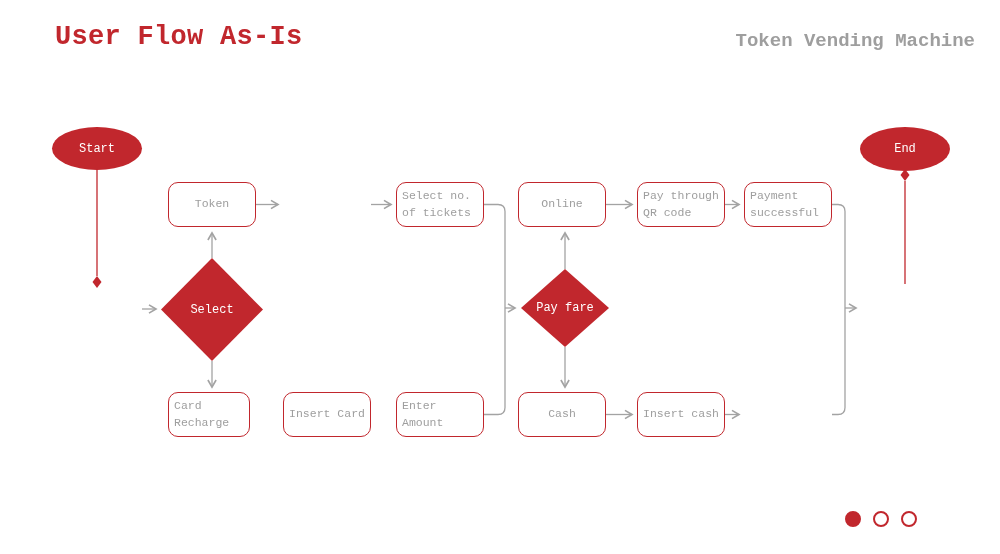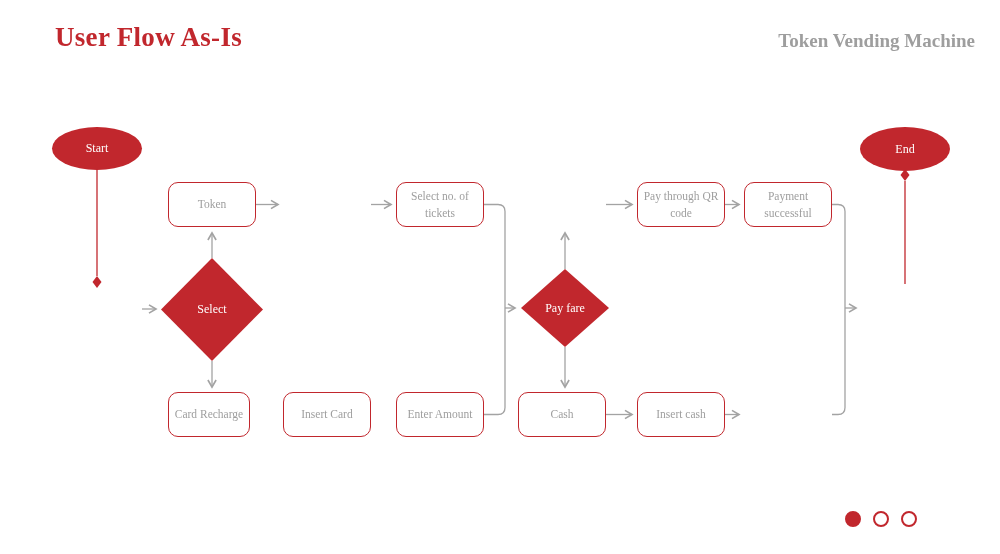--- a/index.html
+++ b/index.html
@@ -3,33 +3,33 @@
 <meta charset="utf-8">
 <style>
   :root{
     --accent-red:#c1272d;
     --line-gray:#a3a3a3;
     --text-gray:#9e9e9e;
   }
   html,body{margin:0;padding:0;background:#ffffff;}
   .canvas{
     position:relative;width:1000px;height:554px;background:#ffffff;overflow:hidden;
-    font-family:Liberation Serif, serif;
+    font-family:Liberation Mono, monospace;
   }
   .title{
     position:absolute;left:55px;top:22px;margin:0;
     font-size:27px;font-weight:bold;letter-spacing:.3px;color:var(--accent-red);
   }
   .subtitle{
     position:absolute;right:25px;top:30px;
     font-size:19px;font-weight:bold;color:var(--text-gray);
   }
   .node{
     position:absolute;display:flex;align-items:center;justify-content:center;
-    text-align:center;box-sizing:border-box;
+    box-sizing:border-box;
   }
   .box{
     background:#fff;border:1.5px solid var(--accent-red);border-radius:10px;
     color:var(--text-gray);font-size:11.5px;line-height:1.4;padding:2px 5px;
   }
   .terminal{
     background:var(--accent-red);border-radius:50%;
     color:#fff;font-size:12px;
   }
   .diamond{
@@ -107,20 +107,23 @@
   </div>
   <div class="node box" style="left:168px;top:392px;width:82px;height:45px">
     <span>Card Recharge</span>
   </div>
   <div class="node box" style="left:283px;top:392px;width:88px;height:45px">
     <span>Insert Card</span>
   </div>
   <div class="node box" style="left:396px;top:392px;width:88px;height:45px">
     <span>Enter Amount</span>
   </div>
+  <div class="node box" style="left:518px;top:182px;width:88px;height:45px">
+    <span>Online</span>
+  </div>
   <div class="node box" style="left:637px;top:182px;width:88px;height:45px">
     <span>Pay through QR code</span>
   </div>
   <div class="node box" style="left:744px;top:182px;width:88px;height:45px">
     <span>Payment successful</span>
   </div>
   <div class="node box" style="left:518px;top:392px;width:88px;height:45px">
     <span>Cash</span>
   </div>
   <div class="node box" style="left:637px;top:392px;width:88px;height:45px">

